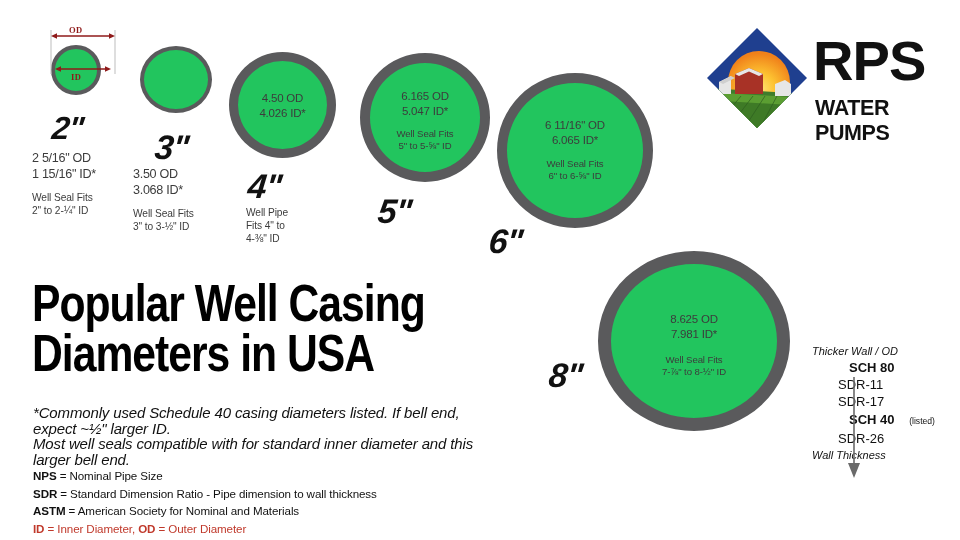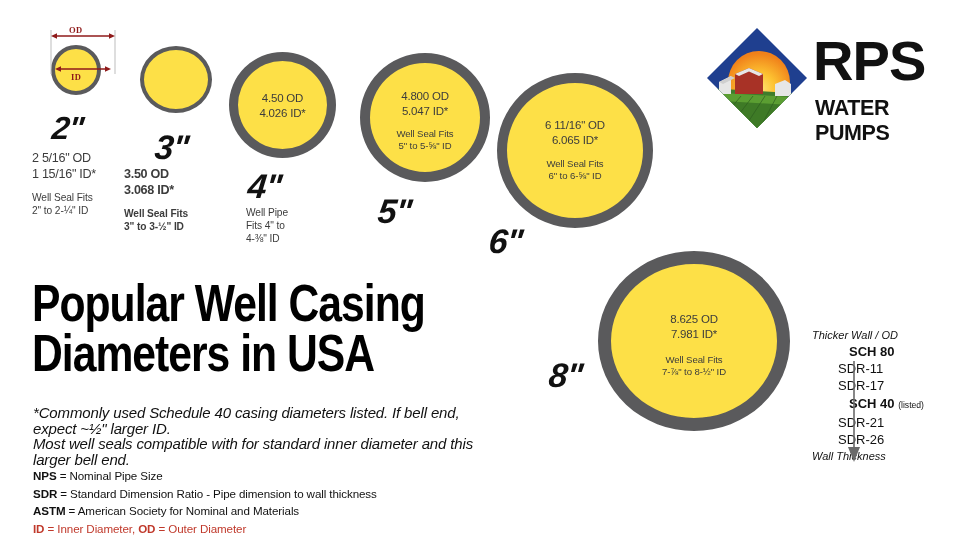--- a/index.html
+++ b/index.html
@@ -3,21 +3,21 @@
 <meta charset="utf-8">
 <style>
   html,body{margin:0;padding:0;}
   body{
     width:960px;height:540px;background:#ffffff;overflow:hidden;
     font-family:"Liberation Sans",sans-serif;position:relative;
   }
   .stage{position:absolute;left:0;top:0;width:916px;height:540px;}
 
   
-  .pipe{position:absolute;border-radius:50%;background:#fde047;
+  .pipe{position:absolute;border-radius:50%;background:#22c55e;
         box-sizing:border-box;border-style:solid;border-color:#5a5a5c;}
   .pipe-text{position:absolute;left:0;right:0;text-align:center;
         color:#3c3c3c;font-family:"Liberation Sans",sans-serif;}
   .dim-line{font-size:11.5px;line-height:14.5px;letter-spacing:-0.2px;}
   .seal-line{font-size:9.6px;line-height:12.4px;letter-spacing:-0.1px;}
 
   
   .size-label{position:absolute;color:#111;font-weight:bold;font-style:italic;
      font-family:"Liberation Sans",sans-serif;letter-spacing:-1px;
      transform:skewX(-6deg);}
@@ -42,26 +42,26 @@
 
   
   .legend{position:absolute;left:33px;top:405px;width:470px;color:#111;}
   .legend .note{font-style:italic;font-size:15px;line-height:15.5px;letter-spacing:-0.15px;}
   .legend .def{font-size:11.6px;line-height:17.5px;letter-spacing:-0.1px;}
   .legend .def b{font-weight:bold;}
   .legend .red{color:#c0392b;}
   .legend .red b{color:#c0392b;font-weight:bold;}
 
   
-  .wall{position:absolute;left:812px;top:328px;width:148px;color:#111;}
+  .wall{position:absolute;left:812px;top:344px;width:148px;color:#111;}
   .wall .cap{font-style:italic;font-size:11px;line-height:15px;}
   .wall .rows{position:relative;margin-left:26px;}
   .wall .row{font-size:13px;line-height:17.2px;white-space:nowrap;}
   .wall .row.b{font-weight:bold;padding-left:11px;}
-  .wall .row .small{font-size:8.6px;font-weight:normal;}
+  .wall .row .small{font-size:8.6px;font-weight:normal;margin-left:11px;}
   .wall .foot{font-style:italic;font-size:11px;line-height:15px;margin-top:1px;}
   .wall-arrow{position:absolute;left:8px;top:18px;}
 
   
   .logo{position:absolute;left:705px;top:26px;width:250px;height:105px;}
   .logo-mark{position:absolute;left:0;top:0;width:104px;height:104px;}
   .logo-rps{position:absolute;left:108px;top:8px;font-weight:bold;font-size:55px;
       line-height:55px;letter-spacing:-1px;color:#111;
       font-family:"Liberation Sans",sans-serif;transform:scaleX(1.02);transform-origin:left top;}
   .logo-sub{position:absolute;left:110px;top:70px;font-weight:bold;font-size:21.5px;
@@ -98,42 +98,42 @@
     <div class="big">2 5/16" OD</div>
     <div class="big">1 15/16" ID*</div>
     <div class="sml">Well Seal Fits</div>
     <div class="sml" style="margin-top:0">2" to 2-¼" ID</div>
   </div>
 
   <div class="pipe" style="left:140px;top:46px;width:72px;height:67px;border-width:4.5px;"></div>
 
   <div class="size-label" style="left:155px;top:128px;font-size:34px;">3"</div>
 
-  <div class="spec" style="left:124px;top:166px;width:110px;font-weight:bold;">
+  <div class="spec" style="left:133px;top:166px;width:110px;">
     <div class="big">3.50 OD</div>
     <div class="big">3.068 ID*</div>
     <div class="sml">Well Seal Fits</div>
     <div class="sml" style="margin-top:0">3" to 3-½" ID</div>
   </div>
 
   <div class="pipe" style="left:229px;top:52px;width:107px;height:106px;border-width:9px;">
     <div class="pipe-text dim-line" style="top:30px;">4.50 OD</div>
     <div class="pipe-text dim-line" style="top:45px;">4.026 ID*</div>
   </div>
 
   <div class="size-label" style="left:248px;top:167px;font-size:34px;">4"</div>
 
   <div class="spec" style="left:246px;top:206px;width:90px;">
     <div class="sml" style="margin-top:0">Well Pipe</div>
     <div class="sml" style="margin-top:0">Fits 4" to</div>
     <div class="sml" style="margin-top:0">4-⅜" ID</div>
   </div>
 
   <div class="pipe" style="left:360px;top:53px;width:130px;height:129px;border-width:10px;">
-    <div class="pipe-text dim-line" style="top:26px;">4.800 OD</div>
+    <div class="pipe-text dim-line" style="top:26px;">6.165 OD</div>
     <div class="pipe-text dim-line" style="top:41px;">5.047 ID*</div>
     <div class="pipe-text seal-line" style="top:65px;">Well Seal Fits</div>
     <div class="pipe-text seal-line" style="top:77px;">5" to 5-⅝" ID</div>
   </div>
 
   <div class="size-label" style="left:378px;top:192px;font-size:34px;">5"</div>
 
   <div class="pipe" style="left:497px;top:73px;width:156px;height:155px;border-width:10px;">
     <div class="pipe-text dim-line" style="top:35px;">6 11/16" OD</div>
     <div class="pipe-text dim-line" style="top:50px;">6.065 ID*</div>
@@ -178,21 +178,20 @@
     <div class="cap">Thicker Wall / OD</div>
     <div class="rows">
       <svg class="wall-arrow" width="16" height="102" viewBox="0 0 16 102">
         <line x1="8" y1="0" x2="8" y2="90" stroke="#6a6a6a" stroke-width="1.6"></line>
         <polygon points="8,101 2,86 14,86" fill="#6a6a6a"></polygon>
       </svg>
       <div class="row b">SCH 80</div>
       <div class="row">SDR-11</div>
       <div class="row">SDR-17</div>
       <div class="row b"><span>SCH 40</span> <span class="small">(listed)</span></div>
-      <div class="row">SDR-21</div>
       <div class="row">SDR-26</div>
     </div>
     <div class="foot">Wall Thickness</div>
   </div>
 
   <div class="logo">
     <svg class="logo-mark" viewBox="0 0 104 104">
       <defs>
         <clipPath id="dia">
           <polygon points="52,2 102,52 52,102 2,52"></polygon>

